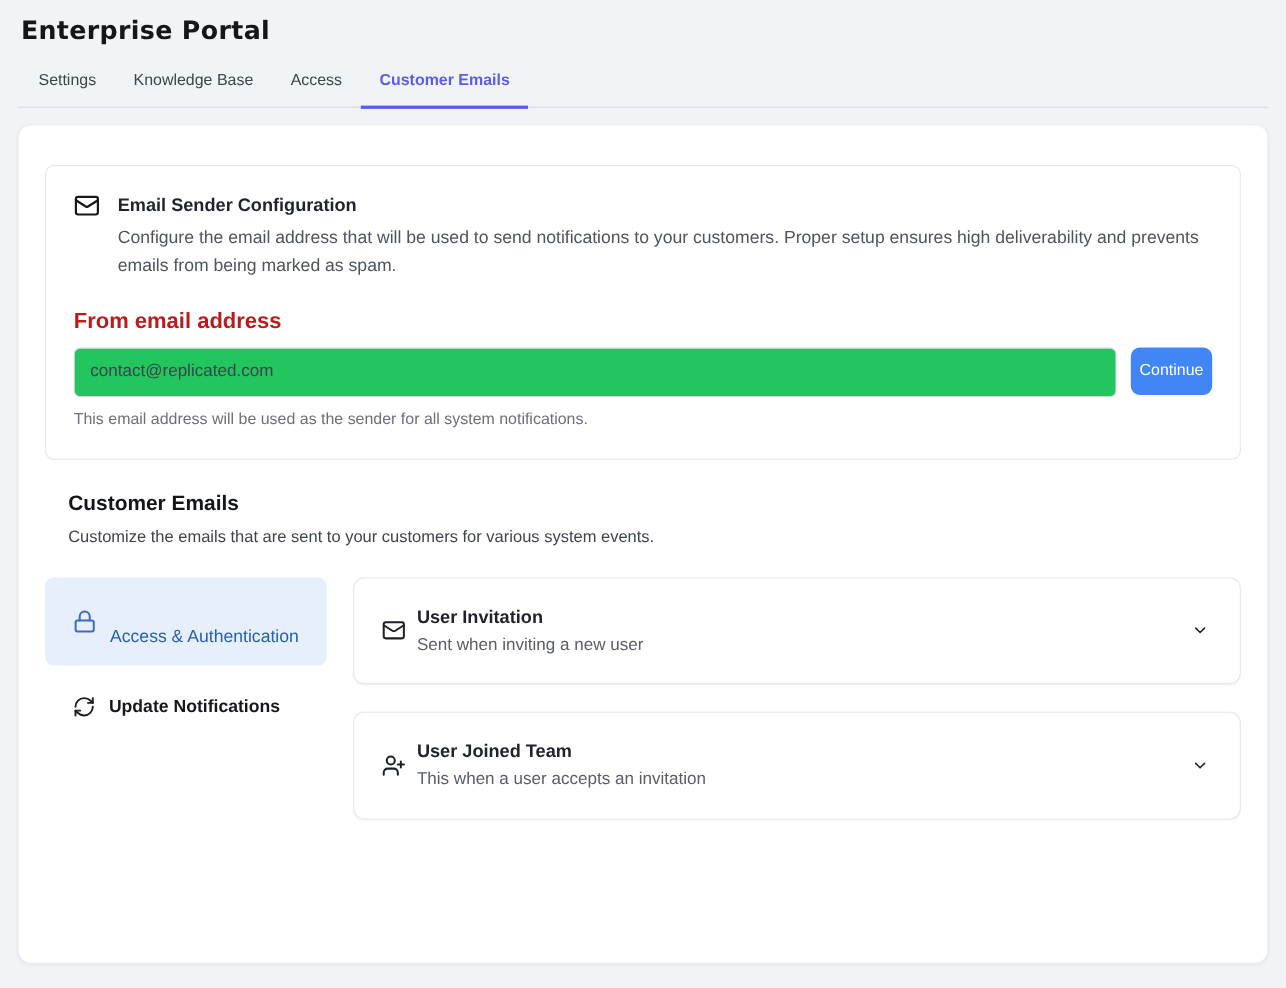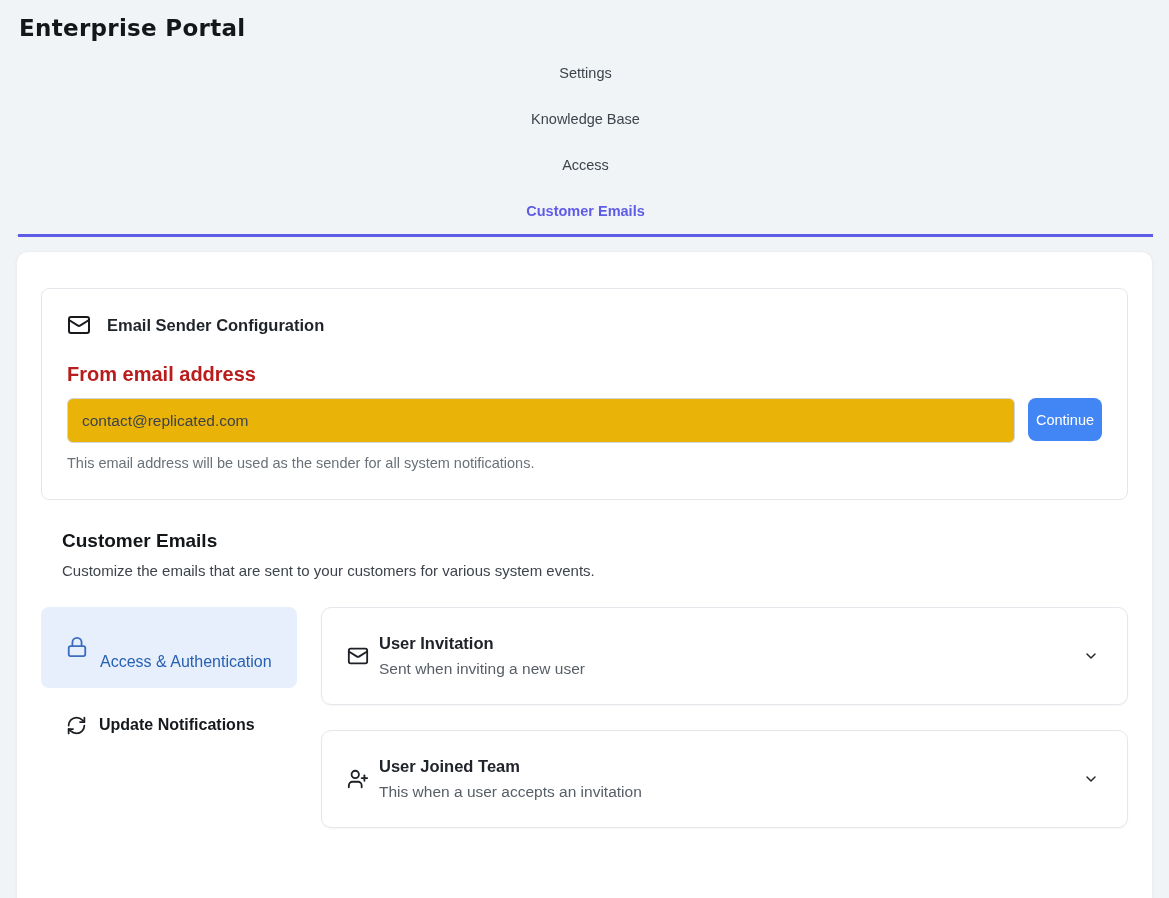--- a/index.html
+++ b/index.html
@@ -20,21 +20,20 @@
     font-size: 23px; font-weight: 700; color: #141619;
     letter-spacing: .3px;
     font-family: "DejaVu Sans", "Liberation Sans", sans-serif;
   }
 
   .tabs-wrap {
     margin: 10px 16px 0 16px;
     border-bottom: 1px solid #d8dce1;
     display: flex;
     padding-left: 2px;
-    flex-direction: column;
   }
   .tab {
     padding: 14px 17px 15px 17px;
     font-size: 14.5px;
     color: #3d444c;
     cursor: pointer;
     background: none; border: none;
     font-family: inherit;
     border-bottom: 3px solid transparent;
     margin-bottom: -2px;
@@ -73,21 +72,21 @@
   }
   .from-label { margin-top: 26px; font-size: 20px; font-weight: 700; color: #b91c1c; }
   .input-row { display: flex; gap: 13px; margin-top: 12px; }
   .email-input {
     flex: 1; height: 45px;
     border: 1px solid #d2d6db; border-radius: 6px;
     padding: 0 14px;
     font-size: 15.5px; color: #3c434b;
     font-family: inherit;
     outline: none;
-    background: #eab308;
+    background: #22c55e;
   }
   .continue-btn {
     width: 74px; height: 43px;
     background: #4285f4; color: #ffffff;
     border: none; border-radius: 8px;
     font-size: 14.5px; font-family: inherit;
     cursor: pointer;
     align-self: flex-start;
   }
   .helper-text { margin-top: 12px; font-size: 14.5px; color: #6b7178; }
@@ -156,20 +155,21 @@
   <div class="sender-card">
     <div class="sender-head">
       <span>
         <svg width="24" height="24" viewBox="0 0 24 24" fill="none" stroke="#17191c" stroke-width="2" stroke-linecap="round" stroke-linejoin="round">
           <rect x="2" y="4" width="20" height="16" rx="2"></rect>
           <path d="m22 7-8.97 5.7a1.94 1.94 0 0 1-2.06 0L2 7"></path>
         </svg>
       </span>
       <span class="sender-title">Email Sender Configuration</span>
     </div>
+    <div class="sender-desc">Configure the email address that will be used to send notifications to your customers. Proper setup ensures high deliverability and prevents emails from being marked as spam.</div>
 
     <div class="from-label">From email address</div>
     <div class="input-row">
       <input class="email-input" type="text" value="contact@replicated.com" style="">
       <button class="continue-btn">Continue</button>
     </div>
     <div class="helper-text">This email address will be used as the sender for all system notifications.</div>
   </div>
 
   <div class="section-title">Customer Emails</div>

